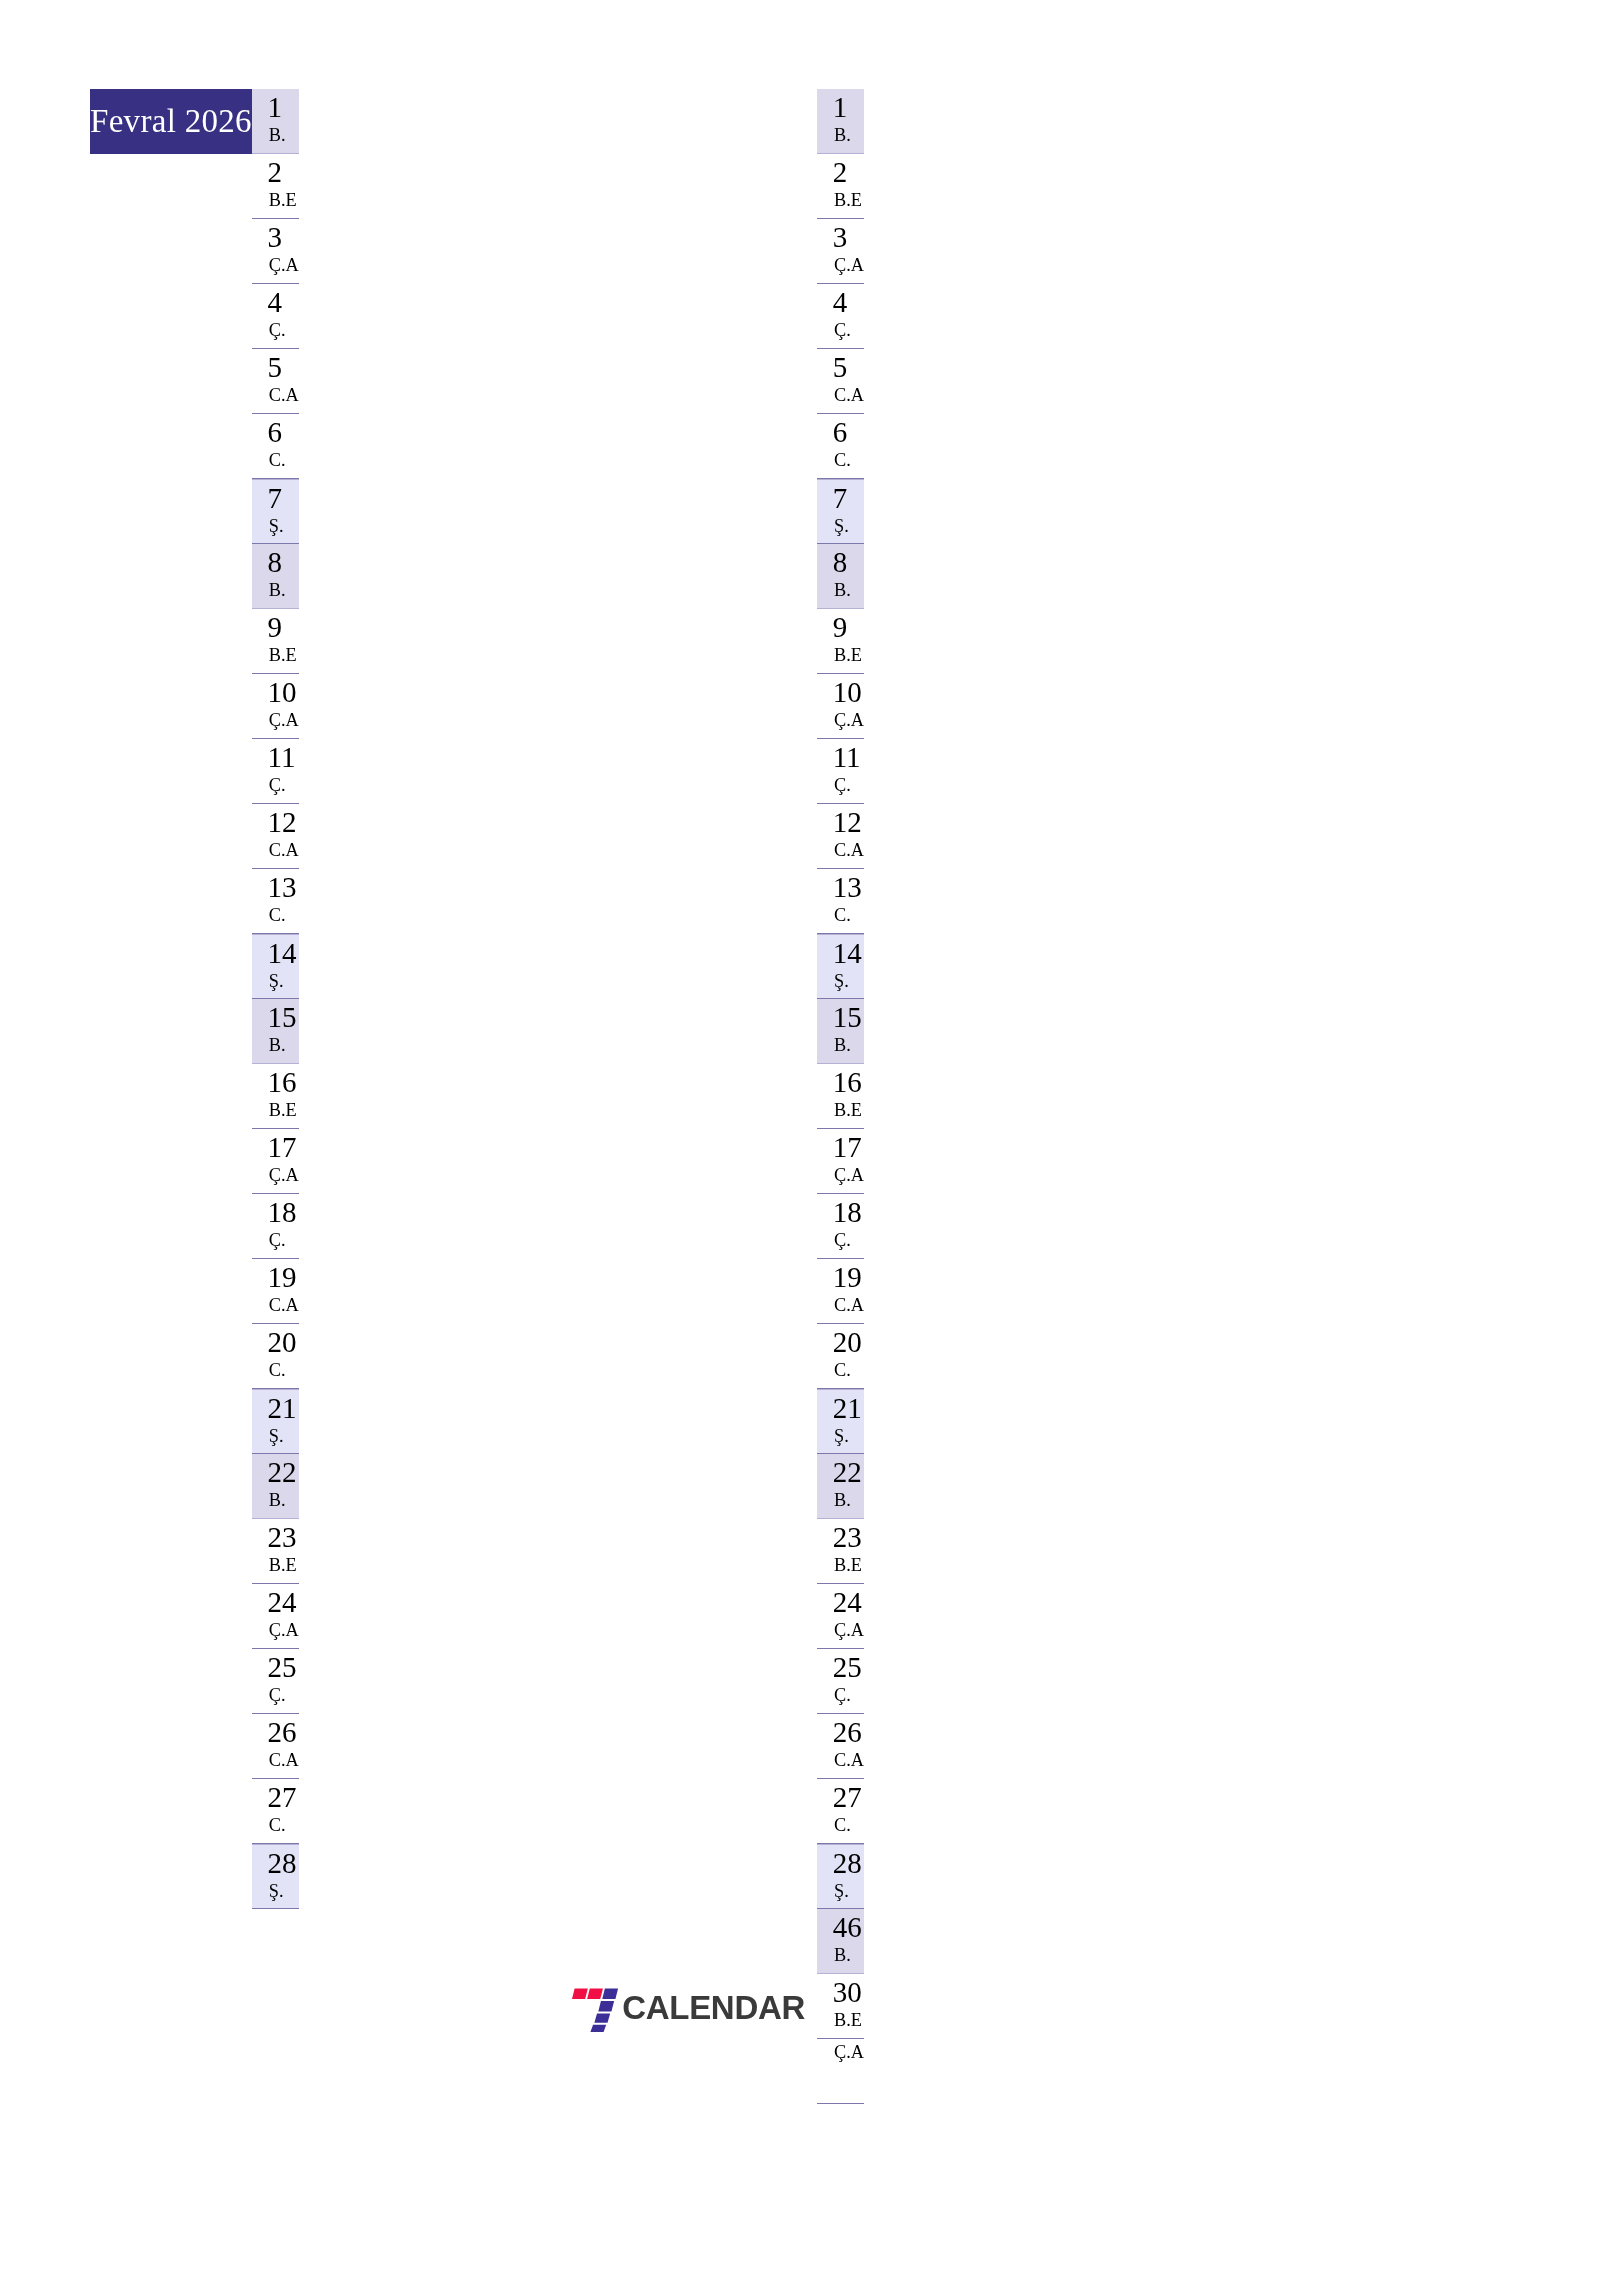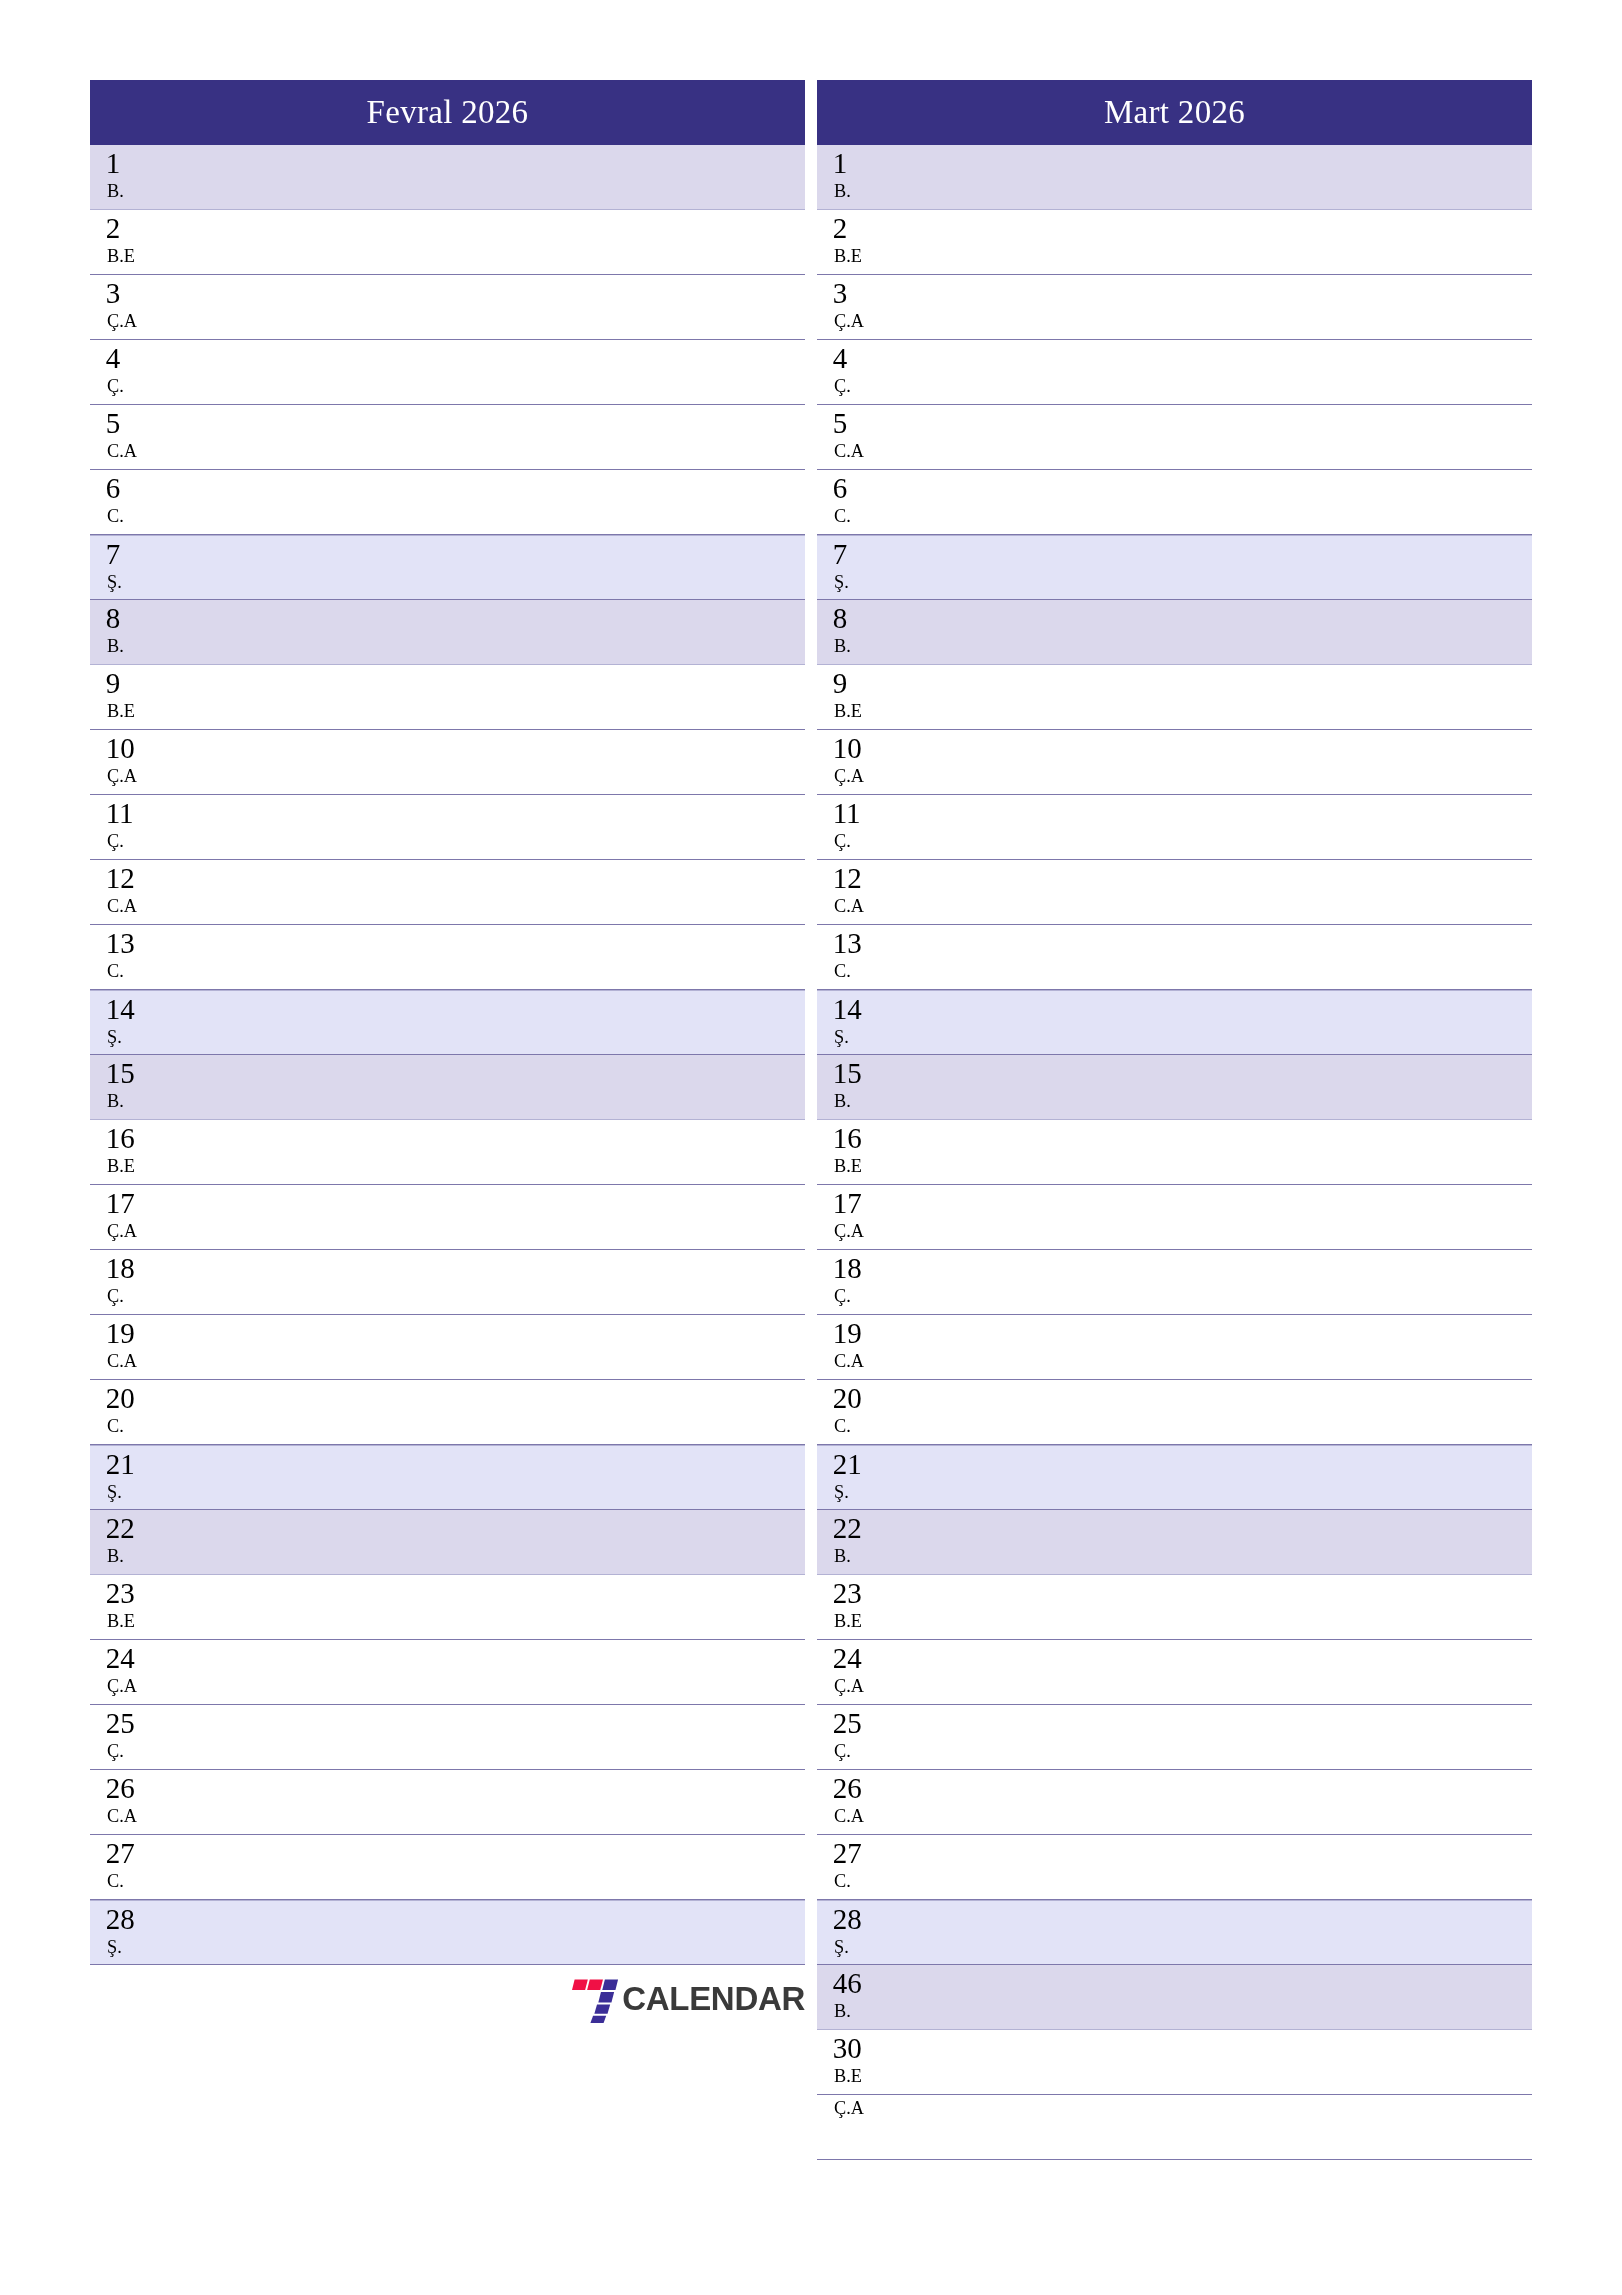--- a/index.html
+++ b/index.html
@@ -28,22 +28,23 @@
     left: 90px;
     top: 80px;
     width: 1442px;
     display: flex;
     justify-content: space-between;
   }
 
   .month-col {
     width: 715px;
     display: flex;
-    flex-direction: column;
+    flex-direction: row;
     position: relative;
+    margin-top: 9px;
   }
 
   .month-header {
     height: 65px;
     background: #383183;
     display: flex;
     align-items: center;
     justify-content: center;
     box-sizing: border-box;
   }
@@ -256,23 +257,20 @@
             <polygon points="44,29 64,29 60,45 40,45" fill="#3b2e97"></polygon>
             <polygon points="38,48 58,48 54,62 34,62" fill="#3b2e97"></polygon>
             <polygon points="32,65 52,65 48,76 28,76" fill="#3b2e97"></polygon>
           </svg>
         </span>
         <span class="logo-text">CALENDAR</span>
       </div>
     </div>
 
     <div class="month-col">
-      <div class="month-header">
-        <span class="month-header-title">Mart 2026</span>
-      </div>
       <div class="days" id="days-right">
           <div class="day-row sun">
             <span class="day-num">1</span>
             <span class="day-abbr">B.</span>
           </div>
           <div class="day-row">
             <span class="day-num">2</span>
             <span class="day-abbr">B.E</span>
           </div>
           <div class="day-row">

